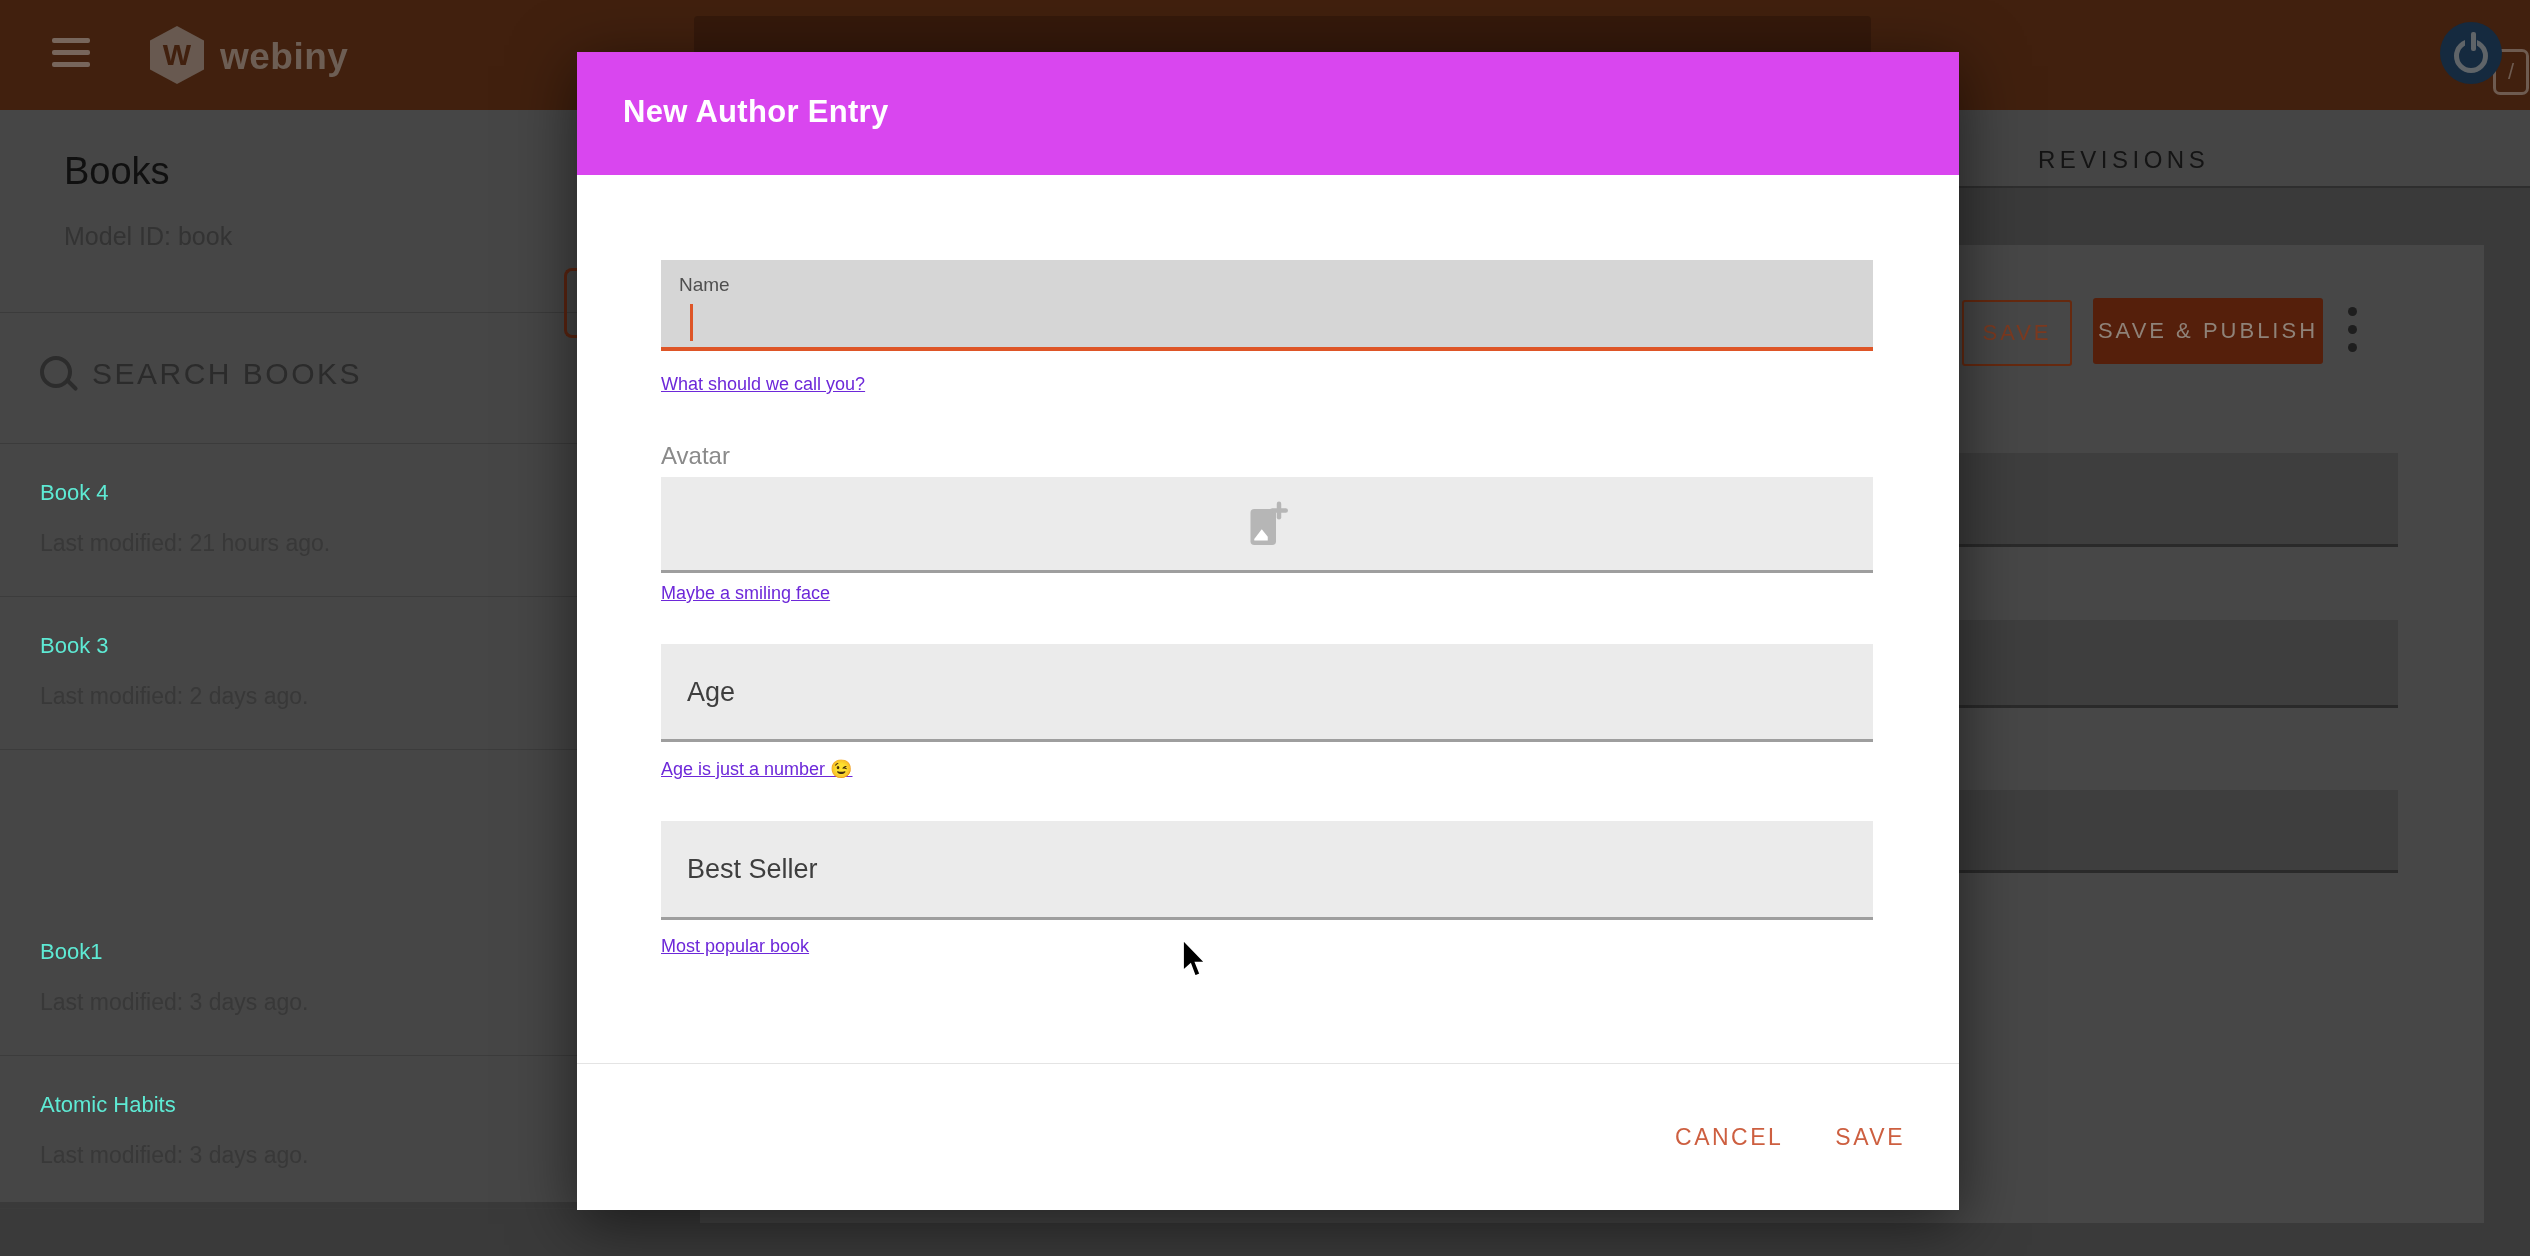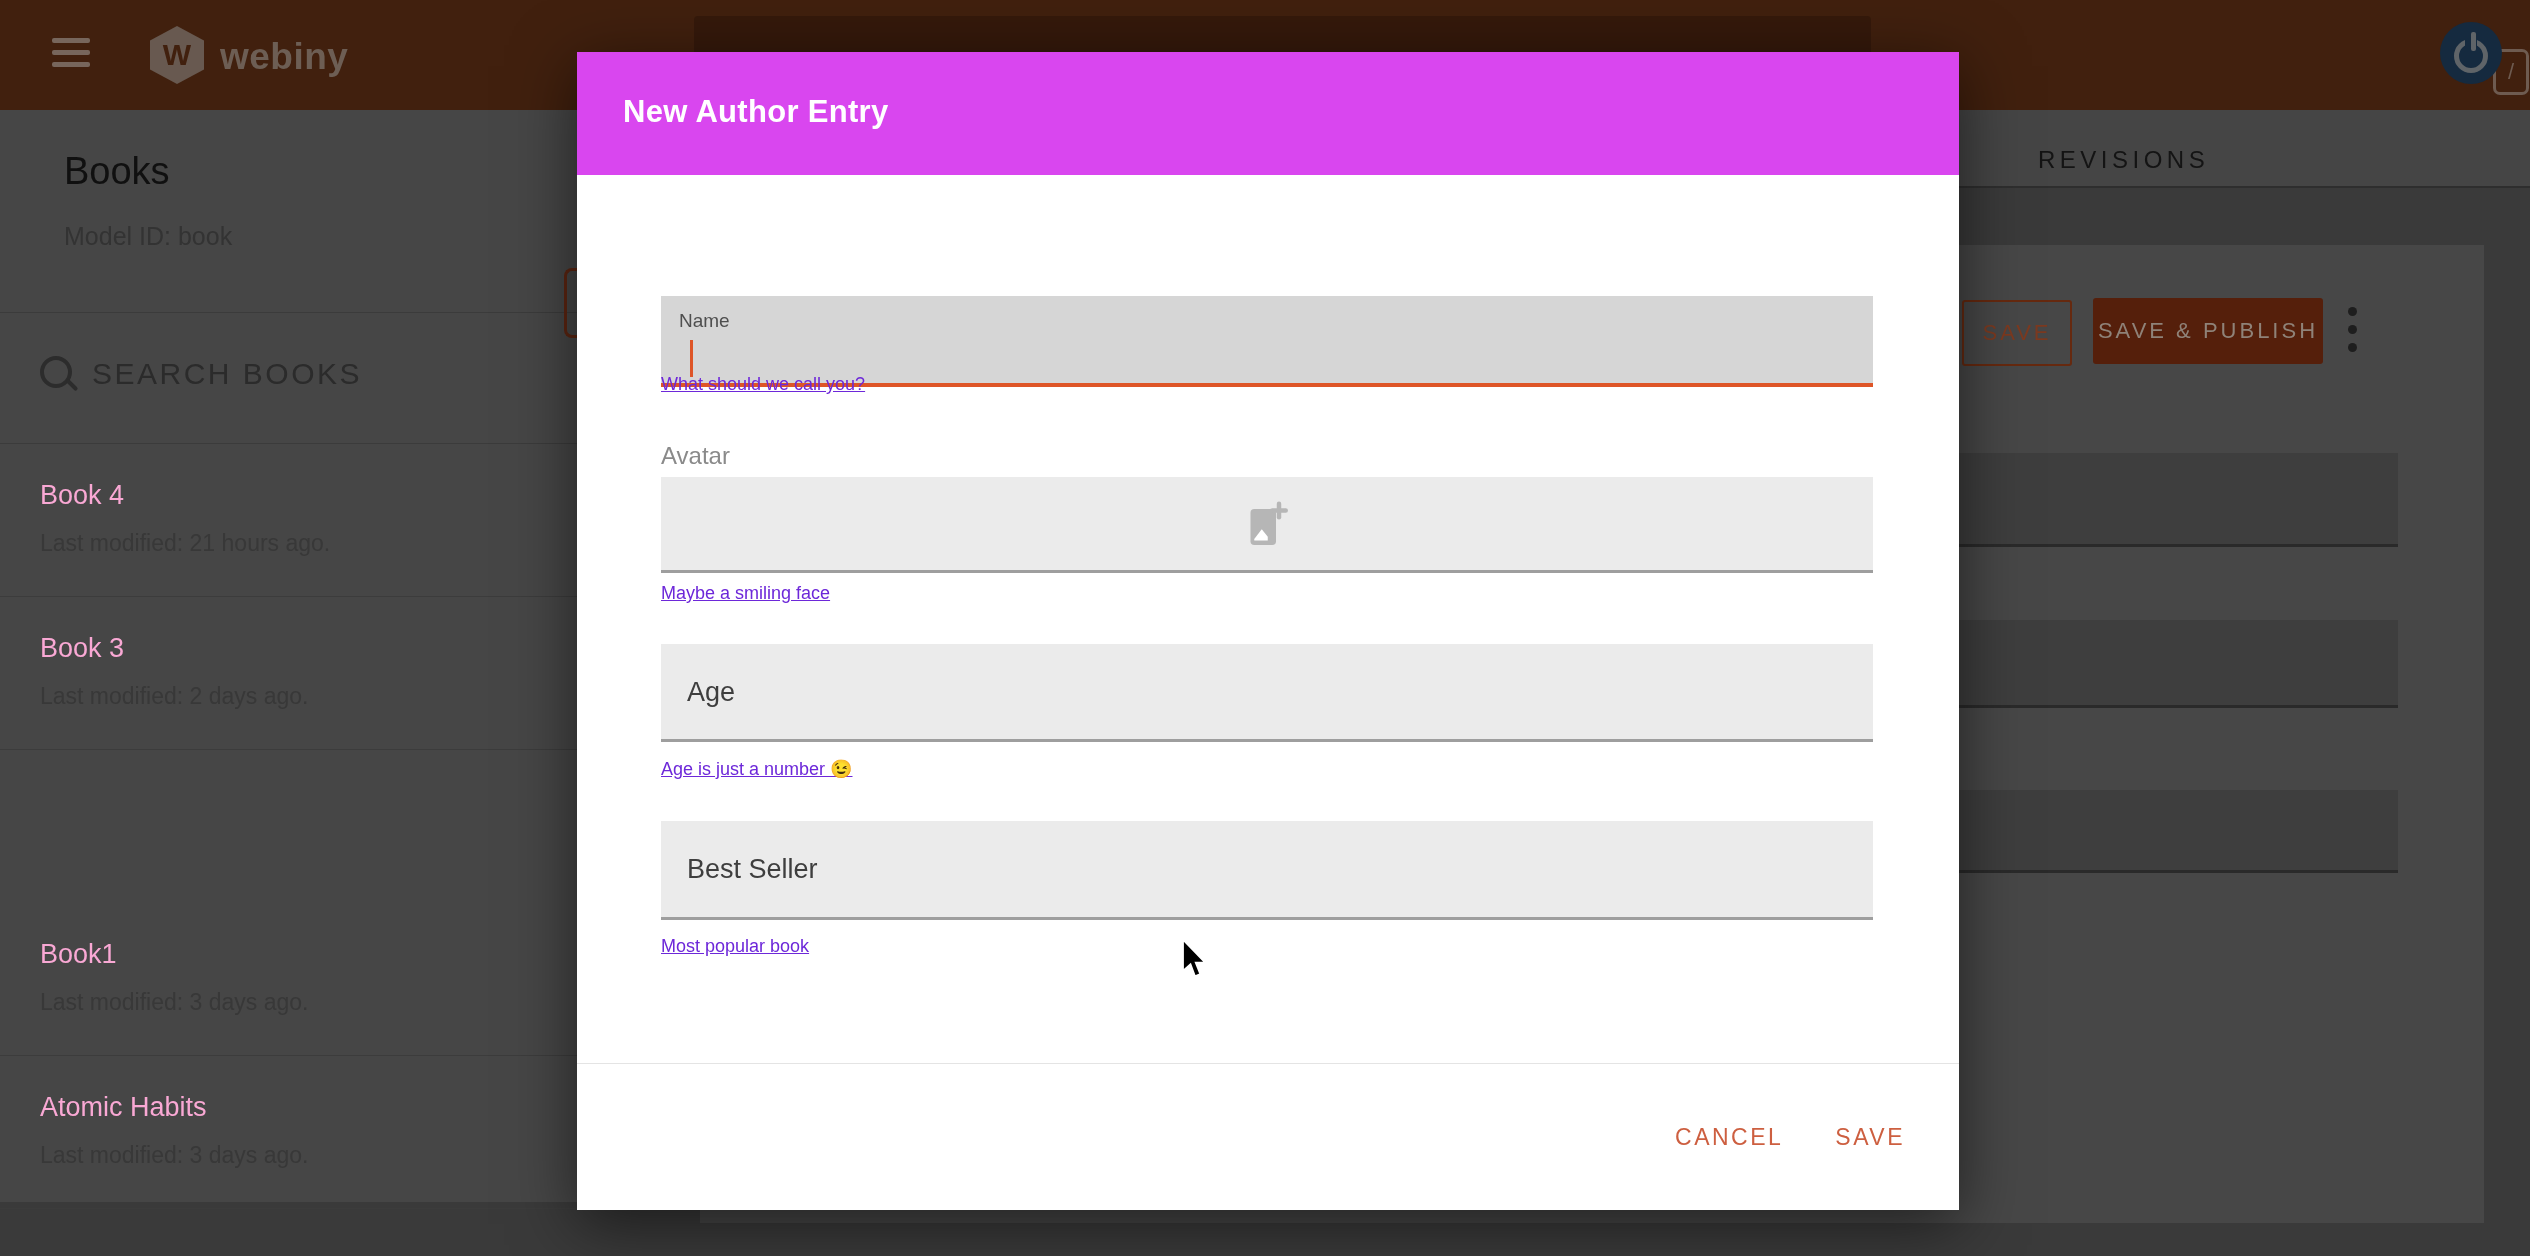--- a/index.html
+++ b/index.html
@@ -34,42 +34,42 @@
 
   
   .sidebar{left:0;top:110px;width:577px;height:1092px;background:#464646;z-index:1;padding-left:34px;}
   .sb-title{left:64px;top:40px;font-size:38px;color:#101010;}
   .sb-sub{left:64px;top:112px;font-size:25px;color:#333333;}
   .sb-div{left:0;width:577px;height:1px;background:#3b3b3b;}
   .sb-search-icon{left:40px;top:246px;width:24px;height:24px;border:4px solid #2c2c2c;border-radius:50%;}
   .sb-search-icon::after{content:"";position:absolute;left:21px;top:23px;width:14px;height:4px;background:#2c2c2c;transform:rotate(45deg);border-radius:2px;}
   .sb-search-text{left:92px;top:247px;font-size:30px;letter-spacing:2.5px;color:#2b2b2b;}
   .book-item{left:0;width:577px;height:152px;border-bottom:1px solid #3c3c3c;cursor:pointer;}
-  .bi-title{position:absolute;left:40px;top:36px;font-size:27px;color:#f9a8d4;}
+  .bi-title{position:absolute;left:40px;top:36px;font-size:22px;color:#5eead4;}
   .bi-sub{position:absolute;left:40px;top:86px;font-size:23px;color:#383838;}
   .newentry-frag{left:564px;top:158px;width:14px;height:64px;border:3px solid #5c2511;border-right:none;border-radius:8px 0 0 8px;}
 
   
   .tabbar{left:577px;top:110px;width:1953px;height:76px;background:#454545;border-bottom:2px solid #2e2e2e;z-index:1;}
   .tab-revisions{left:1461px;top:36px;font-size:24px;letter-spacing:4.5px;color:#141414;cursor:pointer;}
   .content-card{left:700px;top:245px;width:1784px;height:978px;background:#474747;z-index:1;}
   .btn-save-outline{left:1262px;top:55px;width:106px;height:62px;border:2px solid #66290f;border-radius:3px;
     display:flex;align-items:center;justify-content:center;font-size:22px;letter-spacing:3px;color:#7c3a20;cursor:pointer;}
   .btn-save-publish{left:1393px;top:53px;width:230px;height:66px;background:#551f0b;border-radius:3px;
     display:flex;align-items:center;justify-content:center;font-size:22px;letter-spacing:3px;color:#8f8278;cursor:pointer;}
   .kebab{left:1648px;top:62px;width:10px;height:48px;cursor:pointer;}
   .kebab i{display:block;width:9px;height:9px;border-radius:50%;background:#1e1e1e;margin:0 0 9px 0;}
   .bg-stripe{left:0;width:1698px;background:#3e3e3e;border-bottom:3px solid #2a2a2a;}
 
   
   .modal{left:577px;top:52px;width:1382px;height:1158px;background:#ffffff;z-index:10;
     box-shadow:0 14px 60px rgba(0,0,0,.55);}
   .modal-header{left:0;top:0;width:1382px;height:123px;}
   .modal-title{left:46px;top:42px;font-size:31px;font-weight:700;color:#ffffff;letter-spacing:.3px;}
-  .fname{left:84px;top:208px;width:1212px;height:87px;background:#d6d6d6;border-bottom:4px solid #de5527;margin-top:36px;}
+  .fname{left:84px;top:208px;width:1212px;height:87px;background:#d6d6d6;border-bottom:4px solid #de5527;}
   .fname-label{position:absolute;left:18px;top:14px;font-size:19px;color:#4f4f4f;}
   .caret{position:absolute;left:29px;top:44px;width:3px;height:37px;background:#de5527;}
   .helper{font-size:18px;color:#6d28d9;text-decoration:underline;}
   .h-name{left:84px;top:322px;}
   .avatar-label{left:84px;top:390px;font-size:24px;color:#8a8a8a;}
   .favatar{left:84px;top:425px;width:1212px;height:93px;background:#ebebeb;border-bottom:3px solid #9e9e9e;cursor:pointer;}
   .addimg{position:absolute;left:50%;top:50%;transform:translate(-50%,-50%);}
   .h-avatar{left:84px;top:531px;}
   .fage{left:84px;top:592px;width:1212px;height:95px;background:#ebebeb;border-bottom:3px solid #9e9e9e;}
   .placeholder-dark{position:absolute;left:26px;top:50%;transform:translateY(-50%);font-size:27px;color:#3e3e3e;}

